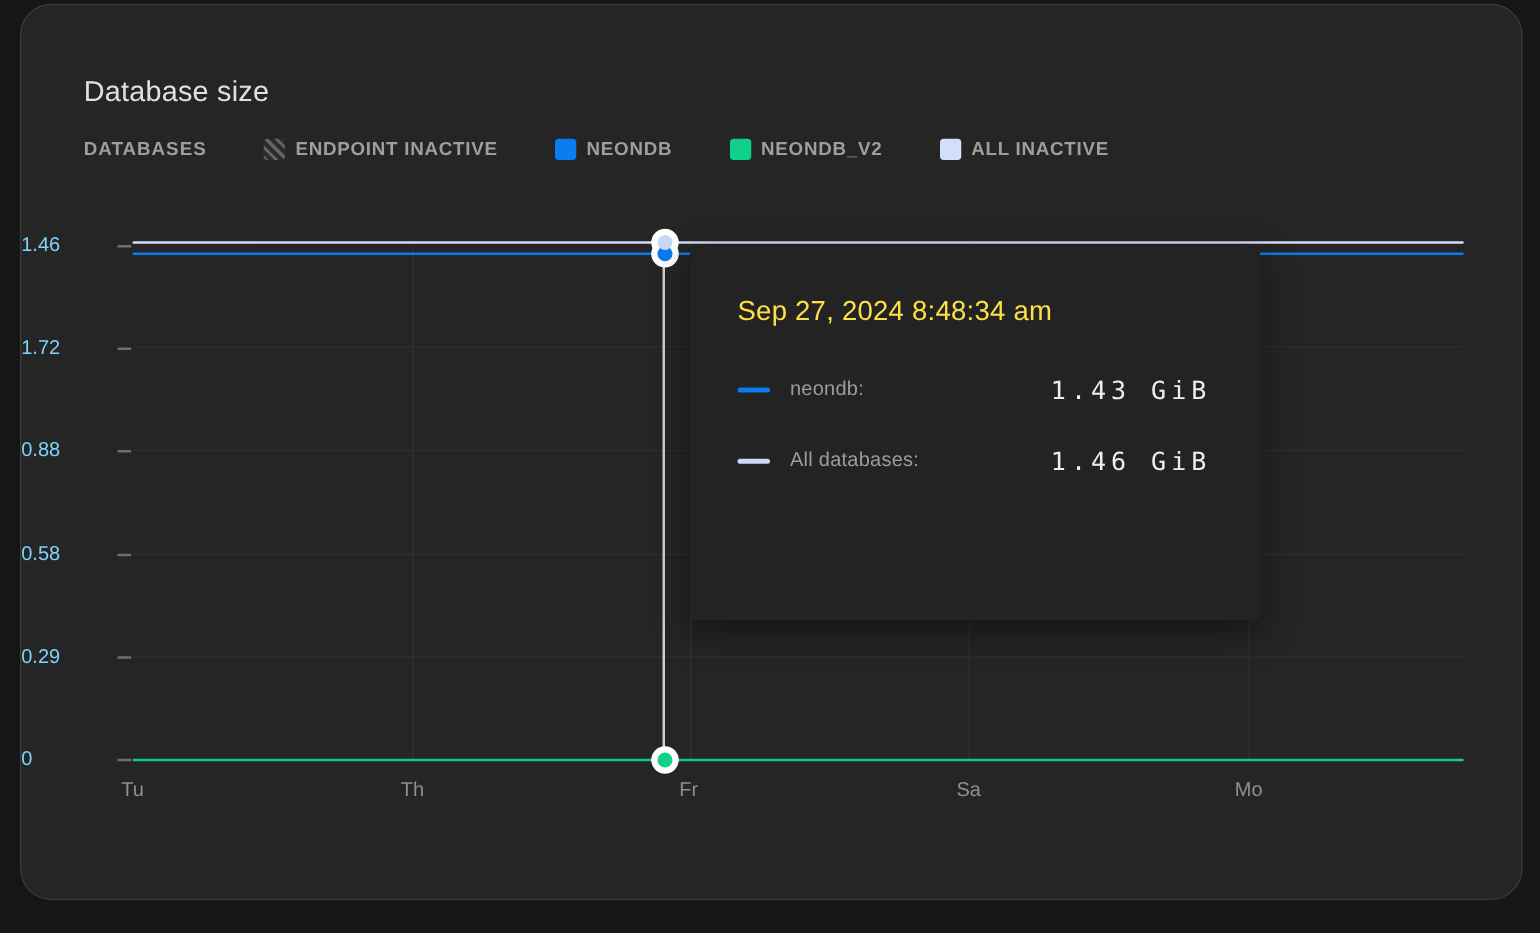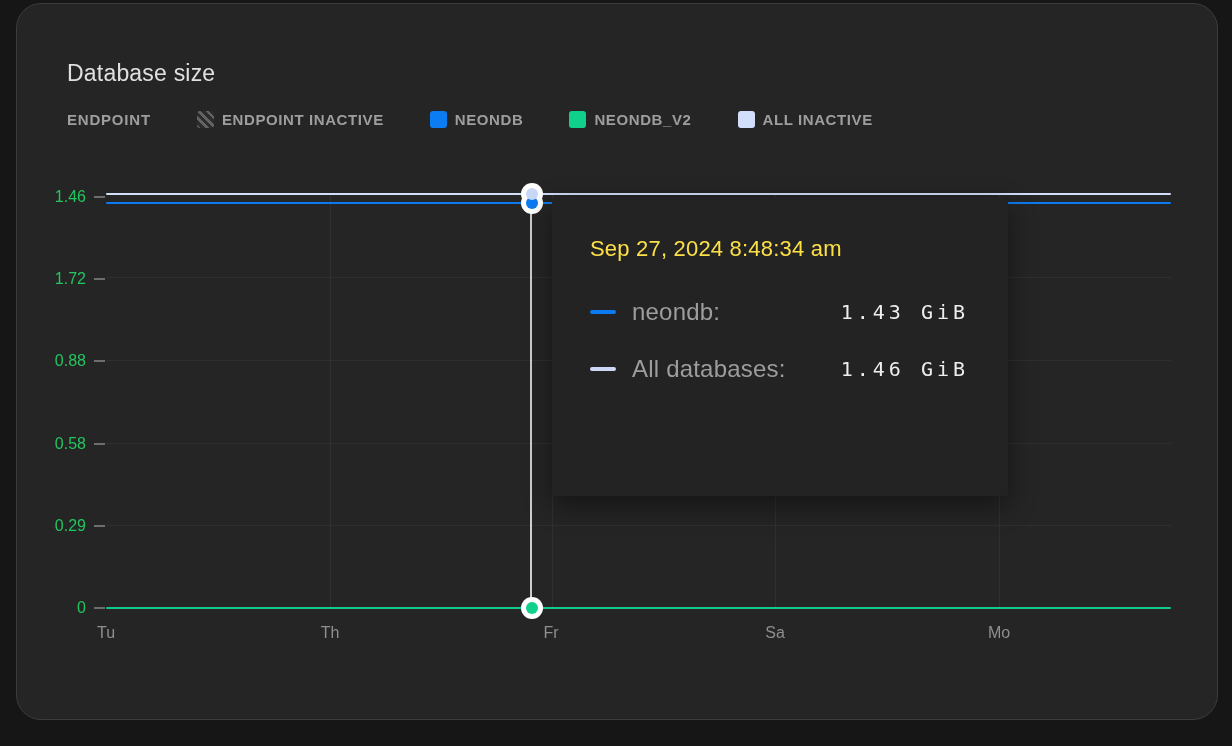--- a/index.html
+++ b/index.html
@@ -10,21 +10,21 @@
     font-weight:500;color:#e0e0e0;letter-spacing:.2px;}
   .legend{position:absolute;left:50px;top:105px;display:flex;align-items:center;gap:46px;height:20px;}
   .legend .unit{font-size:15px;font-weight:700;color:#9e9e9e;letter-spacing:.8px;}
   .litem{display:flex;align-items:center;gap:8px;cursor:pointer;}
   .litem .lbl{font-size:15px;font-weight:700;color:#9e9e9e;letter-spacing:.6px;}
   .swatch{width:17px;height:17px;border-radius:3px;display:inline-block;}
   .sw-hatch{background:repeating-linear-gradient(45deg,#636363 0 2.5px,#2c2c2c 2.5px 6px);}
   .sw-blue{background:#0b7cf2;}
   .sw-green{background:#10d18b;}
   .sw-lav{background:#d2dffa;}
-  .ylab{position:absolute;left:0;width:69px;text-align:right;font-size:16px;line-height:20px;color:#22c55e;}
+  .ylab{position:absolute;left:0;width:69px;text-align:left;font-size:16px;line-height:20px;color:#7dd3fc;}
   .ytick{position:absolute;left:77px;width:11px;height:2px;background:#6e6e6e;}
   .plot{position:absolute;left:89px;top:191px;width:1065px;height:413px;}
   .hgrid{position:absolute;left:0;width:100%;height:1px;background:#2f2f2f;}
   .vgrid{position:absolute;top:0;height:100%;width:1px;background:#303030;}
   .sline{position:absolute;left:0;width:100%;height:2px;border-radius:1px;z-index:2;}
   .l-lav{top:-2px;background:#d3ddf8;}
   .l-blue{top:7px;background:#0b7af0;}
   .l-green{top:412px;background:#10cb8b;}
   .xlab{position:absolute;top:429px;transform:translateX(-50%);font-size:16px;color:#8f8f8f;white-space:nowrap;}
   .crosshair{position:absolute;left:424px;top:-2px;width:2px;height:417px;background:#cdcdcd;z-index:3;}
@@ -33,33 +33,33 @@
   .tooltip{position:absolute;left:535px;top:193px;width:456px;height:299px;background:#232323;
     border-radius:3px;box-shadow:0 10px 28px rgba(0,0,0,.45);z-index:10;
     padding:37px 39px 0 38px;box-sizing:border-box;}
   .t-date{font-size:22px;line-height:30px;color:#fde047;letter-spacing:.2px;}
   .t-rows{margin-top:30px;}
   .t-row{display:flex;align-items:center;height:36px;margin-bottom:21px;}
   .t-dash{width:26px;height:4px;border-radius:2px;margin-right:16px;flex:none;}
   .d-blue{background:#0b7af0;}
   .d-green{background:#10d18b;}
   .d-lav{background:#ccd8f5;}
-  .t-lbl{font-size:24px;color:#9d9d9d;letter-spacing:.2px;}
+  .t-lbl{font-size:16px;color:#9d9d9d;letter-spacing:.2px;}
   .t-val{margin-left:auto;font-family:"DejaVu Sans Mono",monospace;font-size:20px;
     letter-spacing:4px;color:#eeeeee;white-space:nowrap;text-align:right;}
 </style>
 </head>
 <body>
 
 <div class="card">
 
   <div class="title">Database size</div>
 
   <div class="legend">
-    <span class="unit">ENDPOINT</span>
+    <span class="unit">DATABASES</span>
     <span class="litem">
       <span class="swatch sw-hatch"></span>
       <span class="lbl">ENDPOINT INACTIVE</span>
     </span>
     <span class="litem">
       <span class="swatch sw-blue"></span>
       <span class="lbl">NEONDB</span>
     </span>
     <span class="litem">
       <span class="swatch sw-green"></span>

